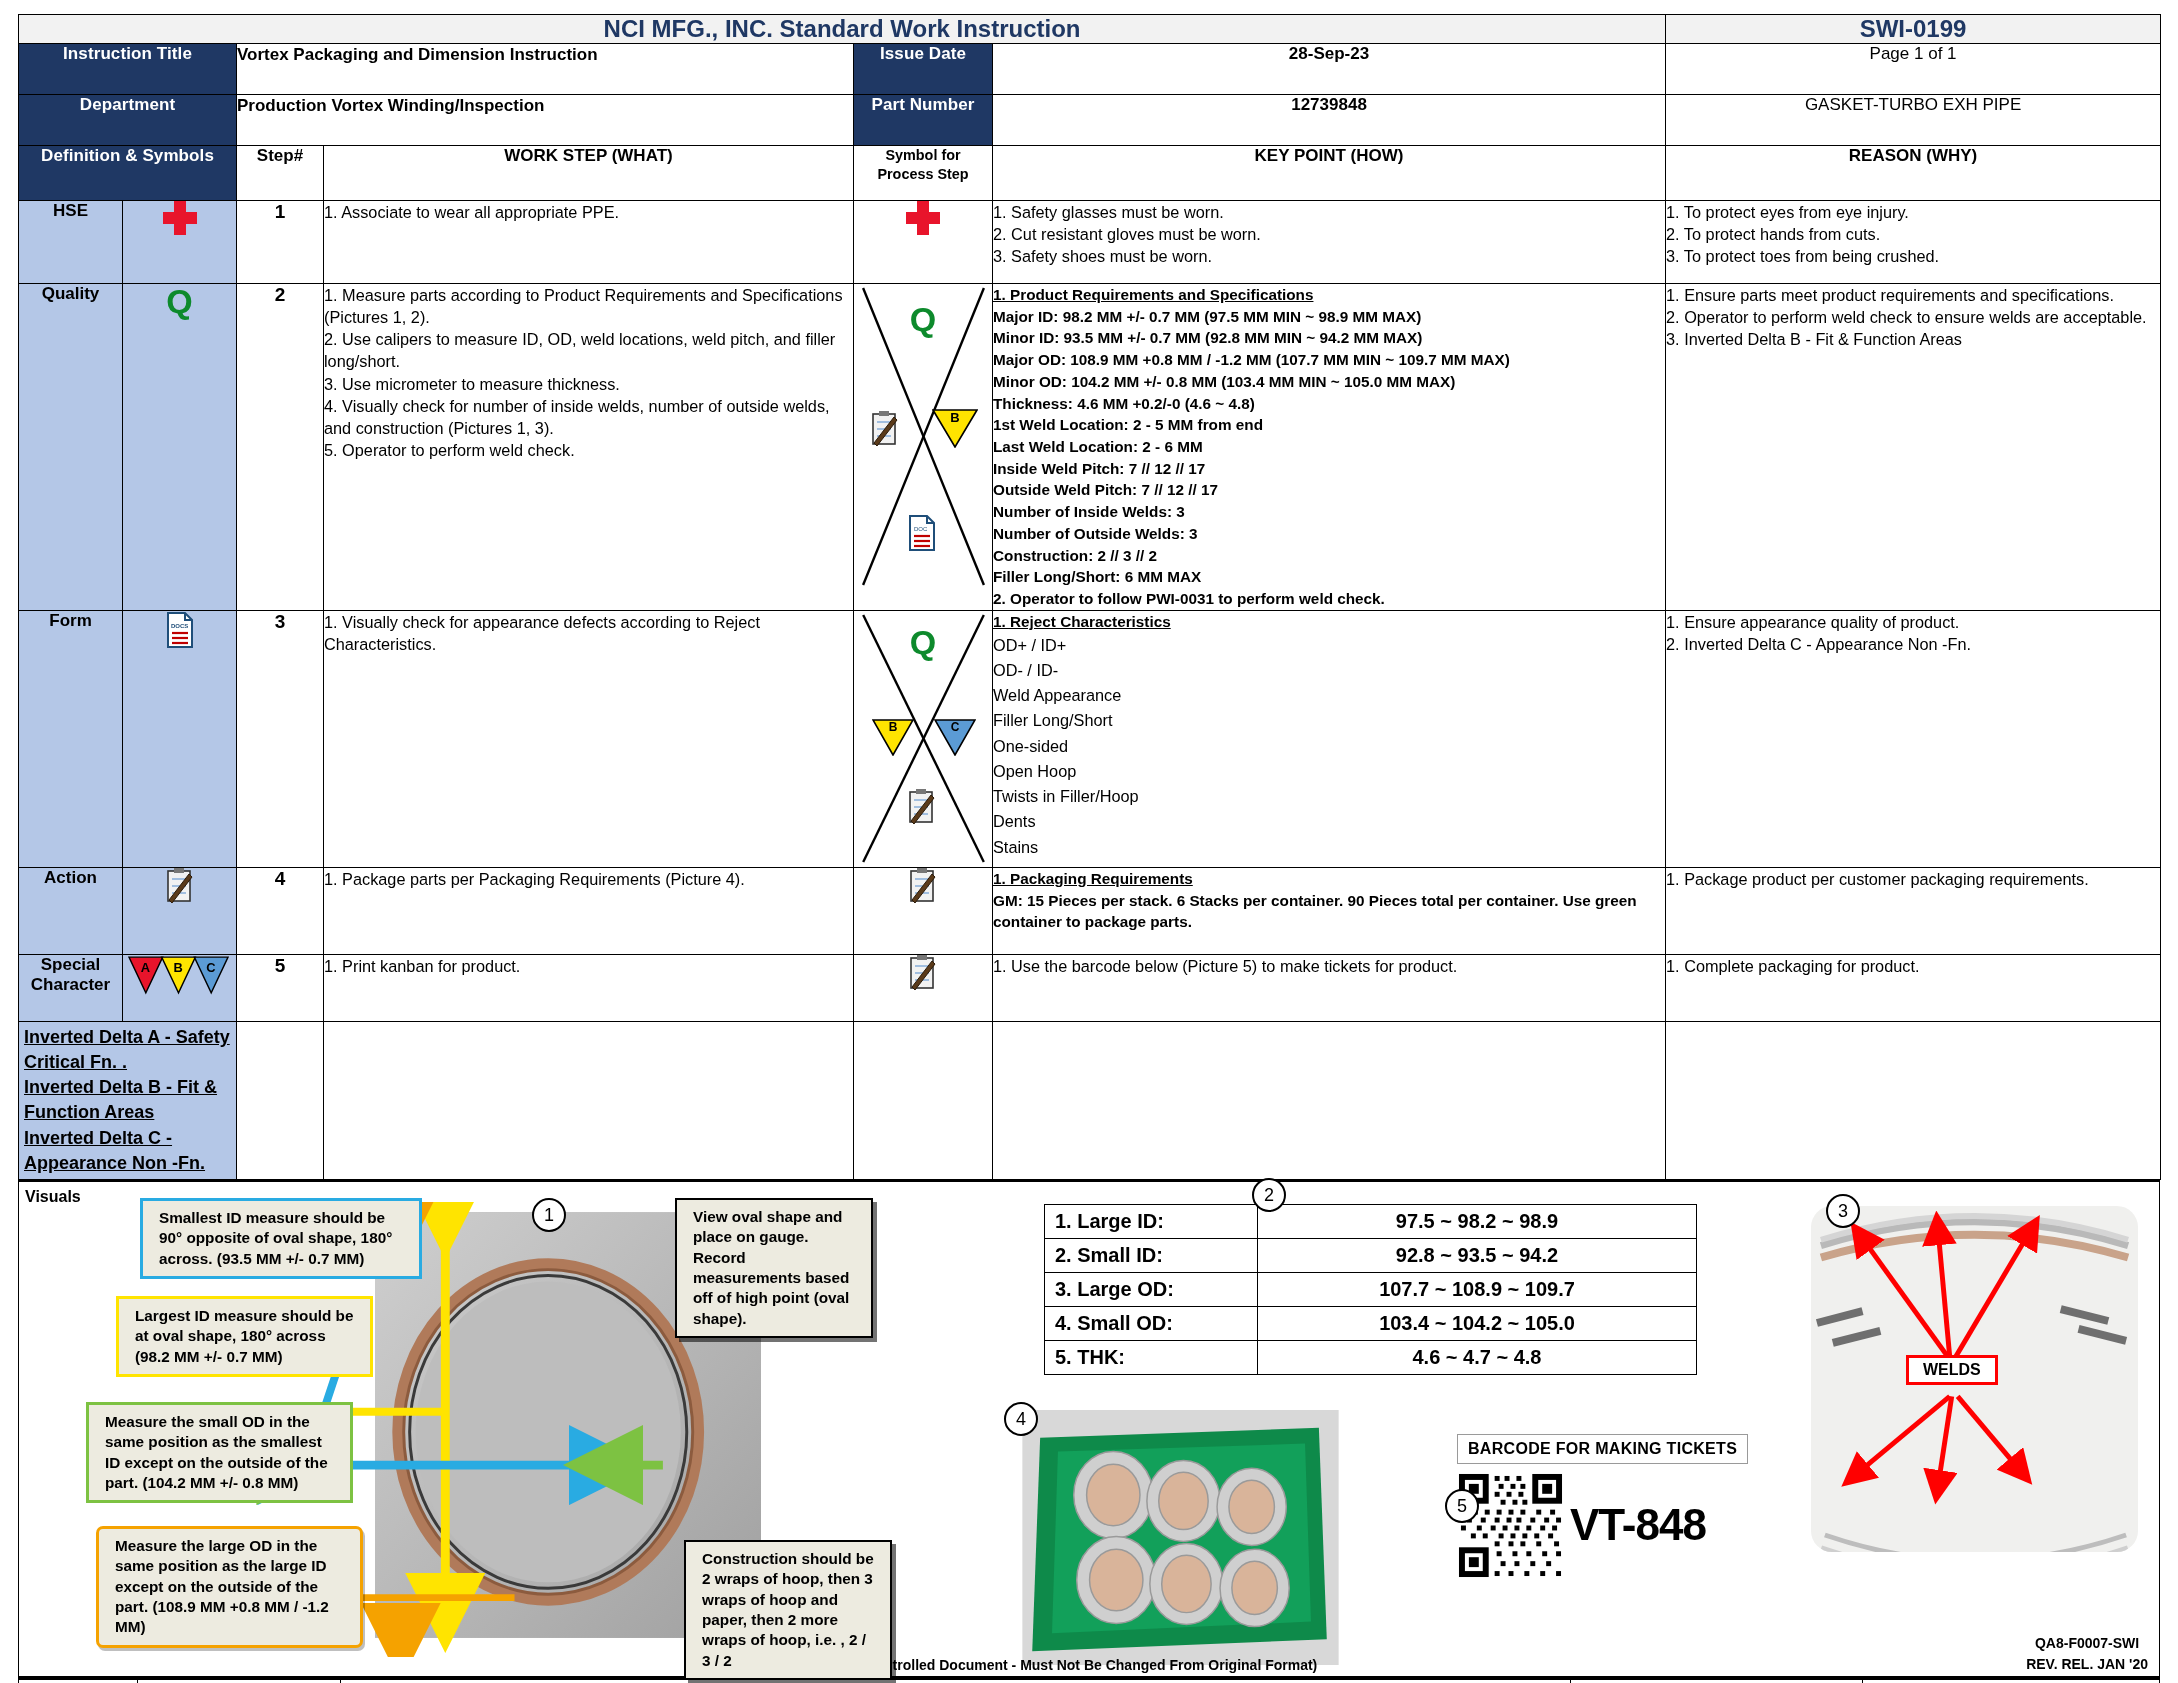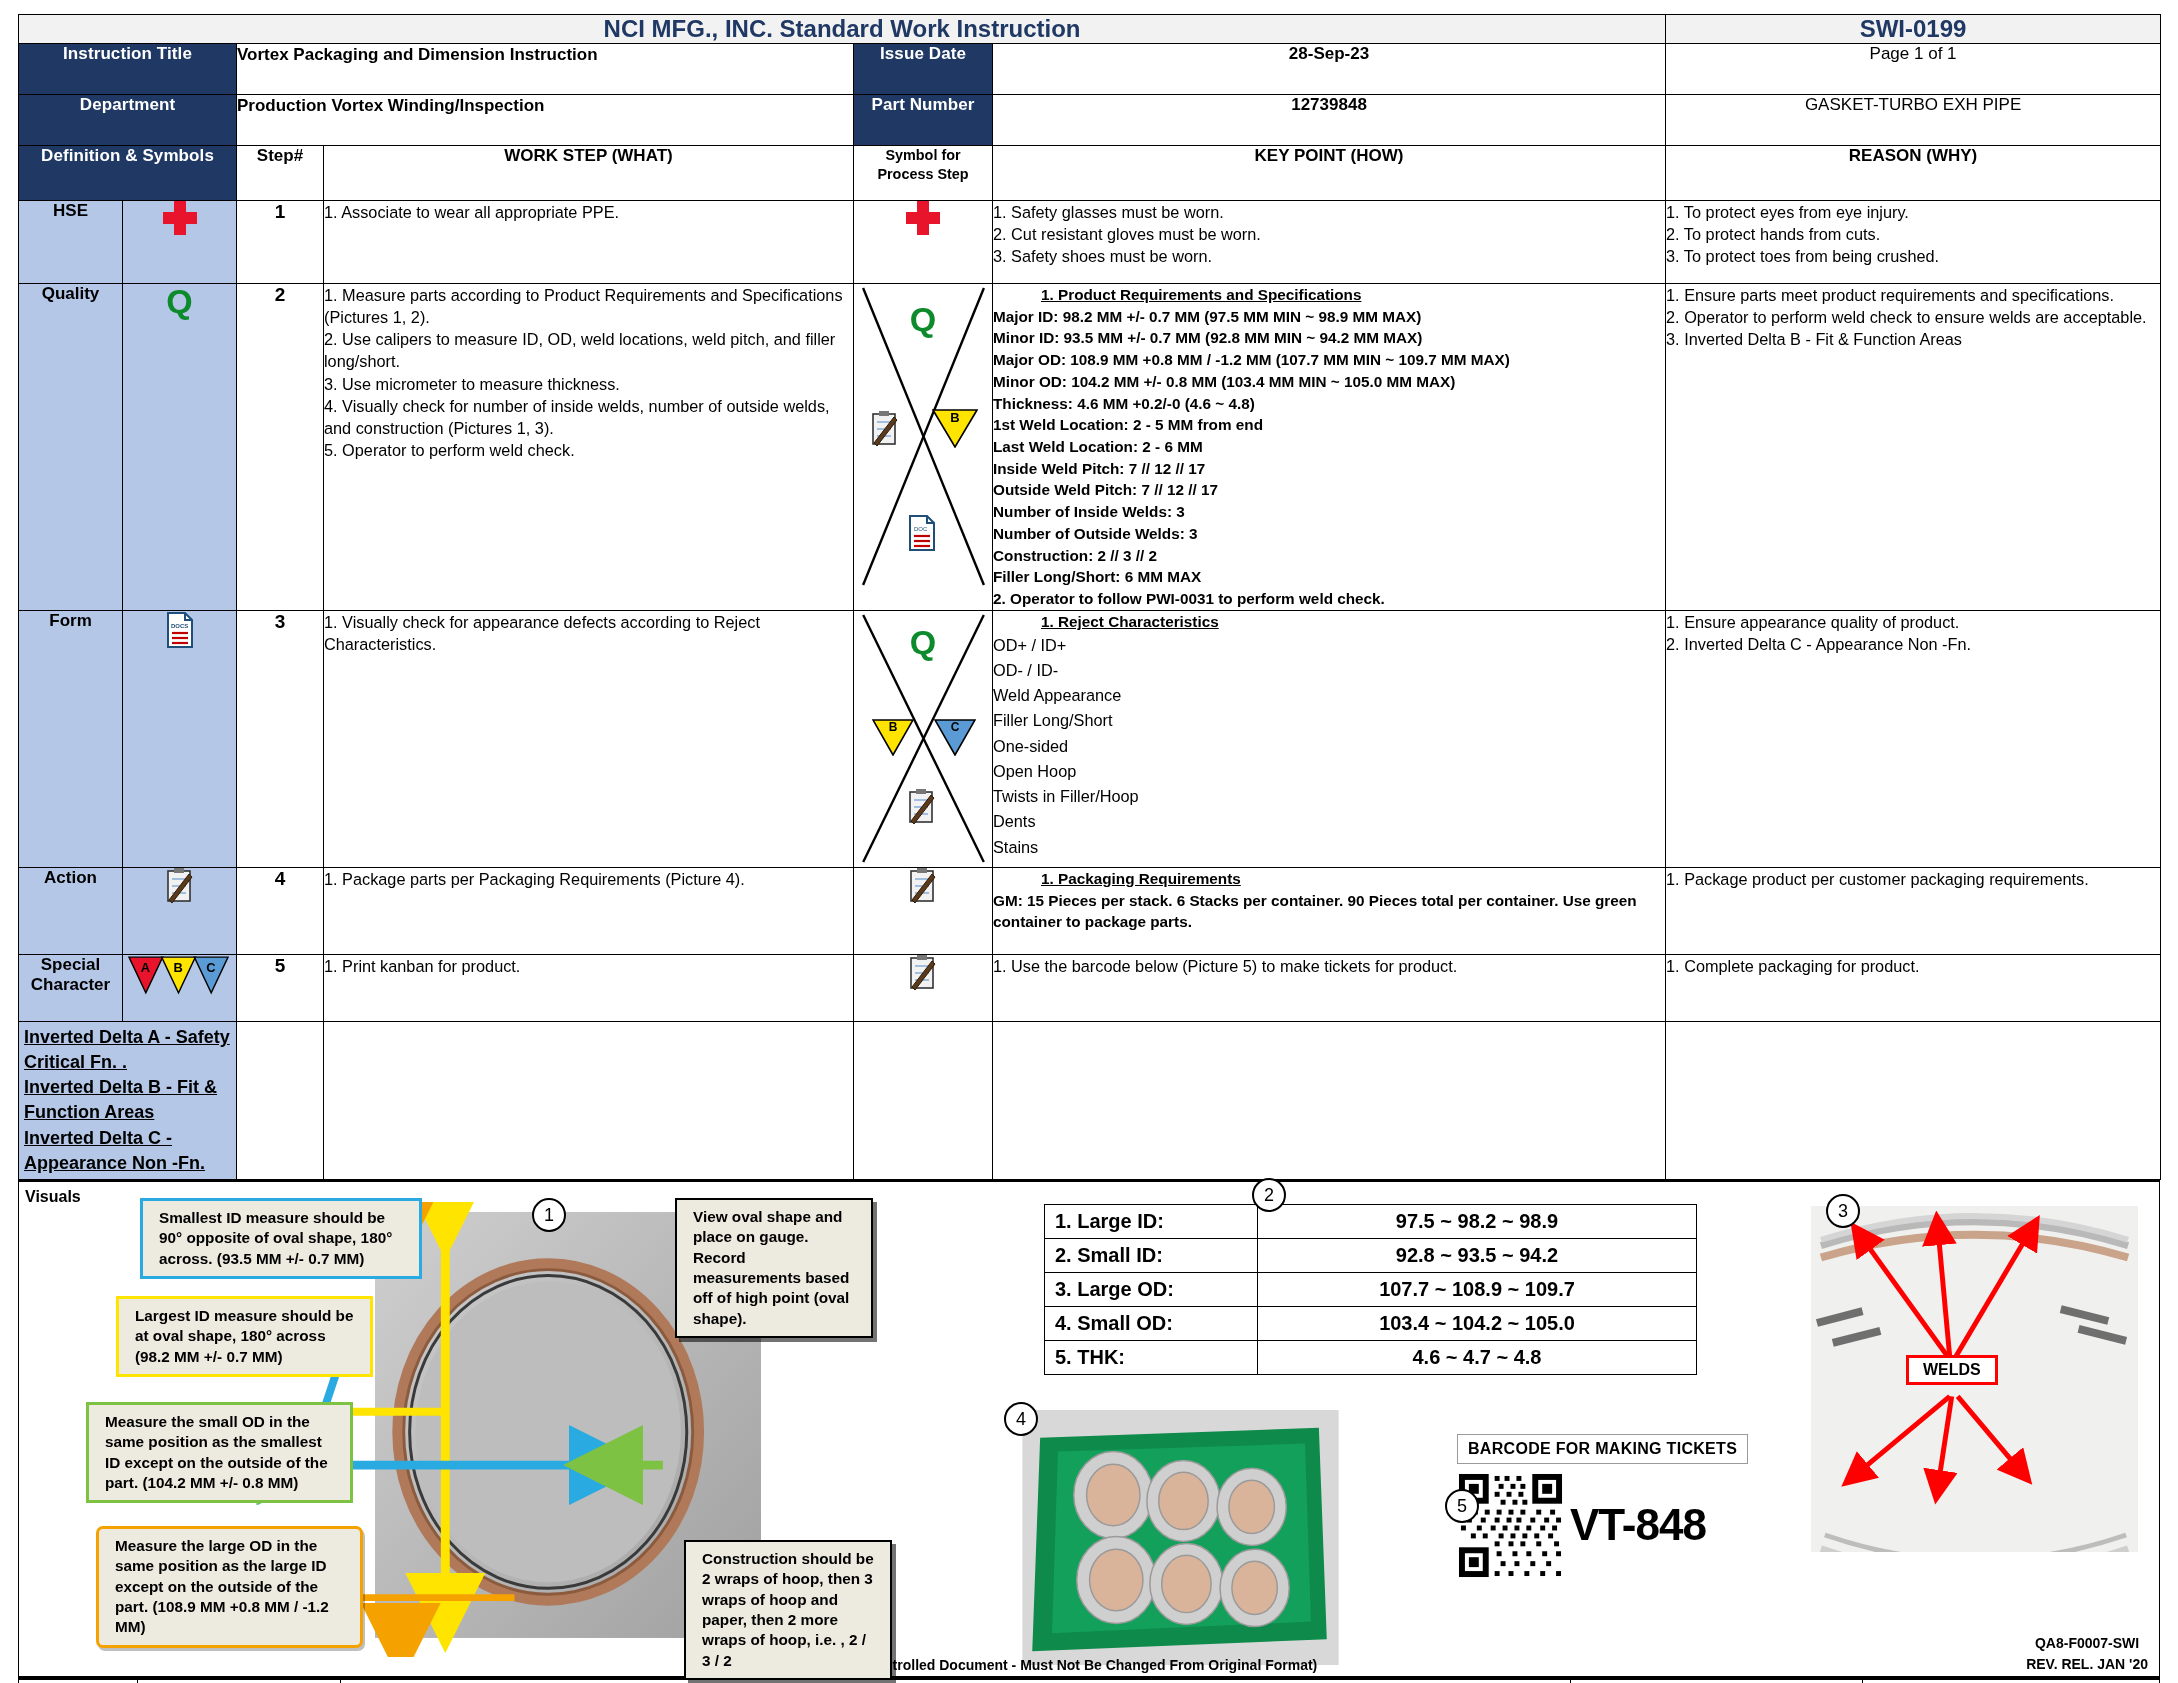--- a/index.html
+++ b/index.html
@@ -22,21 +22,21 @@
   .titlebar { background:#F2F2F2; color:#1F3864; text-align:center; font-weight:bold; font-size:24px;
               padding:11px 0; vertical-align:middle; }
   .cellpad { padding:7px 9px; font-size:17px; line-height:1.32; }
   .bold { font-weight:bold; }
   .ctr { text-align:center; vertical-align:middle;margin-top:16px; }
   .vmid { vertical-align:middle; }
   .tiny { font-size:18px; line-height:1.4;text-decoration:underline; }
   .hdr { font-weight:bold; text-align:center; vertical-align:middle; font-size:17px; }
   .step-no { font-weight:bold; text-align:center; vertical-align:middle; font-size:19px; }
   .kp { padding:7px 9px; font-size:15.3px; line-height:1.42; font-weight:bold; }
-  .kp .uline { text-decoration:underline;margin-left:48px; }
+  .kp .uline { text-decoration:underline; }
   .rsn { padding:7px 9px; font-size:16.3px; line-height:1.36; }
   .ws { padding:7px 9px; font-size:16.3px; line-height:1.36; }
   .cross-svg { display:block; margin:0 auto; }
   .plus-ico { display:inline-block; position:relative; width:34px; height:34px; }
   .plus-ico:before, .plus-ico:after { content:""; position:absolute; background:#E8142B; }
   .plus-ico:before { left:11px; top:0; width:12px; height:34px; }
   .plus-ico:after { left:0; top:11px; width:34px; height:12px; }
   .qmark { color:#0D8A2C; font-weight:bold; font-size:34px; font-family:"Liberation Sans",sans-serif; line-height:1; }
   .tri { position:relative; display:inline-block; }
   .tri span { position:absolute; left:0; width:100%; top:2px; text-align:center; font-size:13px; font-weight:bold; color:#000; }
@@ -551,21 +551,21 @@
               <rect x="68" y="100" width="5" height="5"></rect>
               <rect x="84" y="100" width="5" height="5"></rect>
               <rect x="100" y="100" width="5" height="5"></rect>
           </g>
         </svg>
         <span class="vt-txt" style="margin-left:6px">VT-848</span>
       </div>
     </div>
     <div class="circ-num" style="left:1426px; top:307px;">5</div>
 
-    <div class="photo" style="left:1792px; top:24px; width:327px; height:346px;">
+    <div class="photo" style="left:1792px; top:24px; width:327px; height:346px;border-radius:21px;">
       <svg width="327" height="446" viewBox="0 0 330 450">
         <rect width="330" height="450" fill="#f0f0ee"></rect>
         <g fill="none" stroke="#b9b9b9" stroke-width="7">
           <path d="M10 40 Q165 -8 320 40"></path>
         </g>
         <path d="M10 52 Q165 6 320 52" fill="none" stroke="#c9a38a" stroke-width="8"></path>
         <path d="M10 34 Q165 -14 320 34" fill="none" stroke="#d5d5d5" stroke-width="6"></path>
         <g stroke="#6f6f6f" stroke-width="8" fill="none">
           <path d="M6 118 L52 106"></path>
             <path d="M22 138 L70 126"></path>

